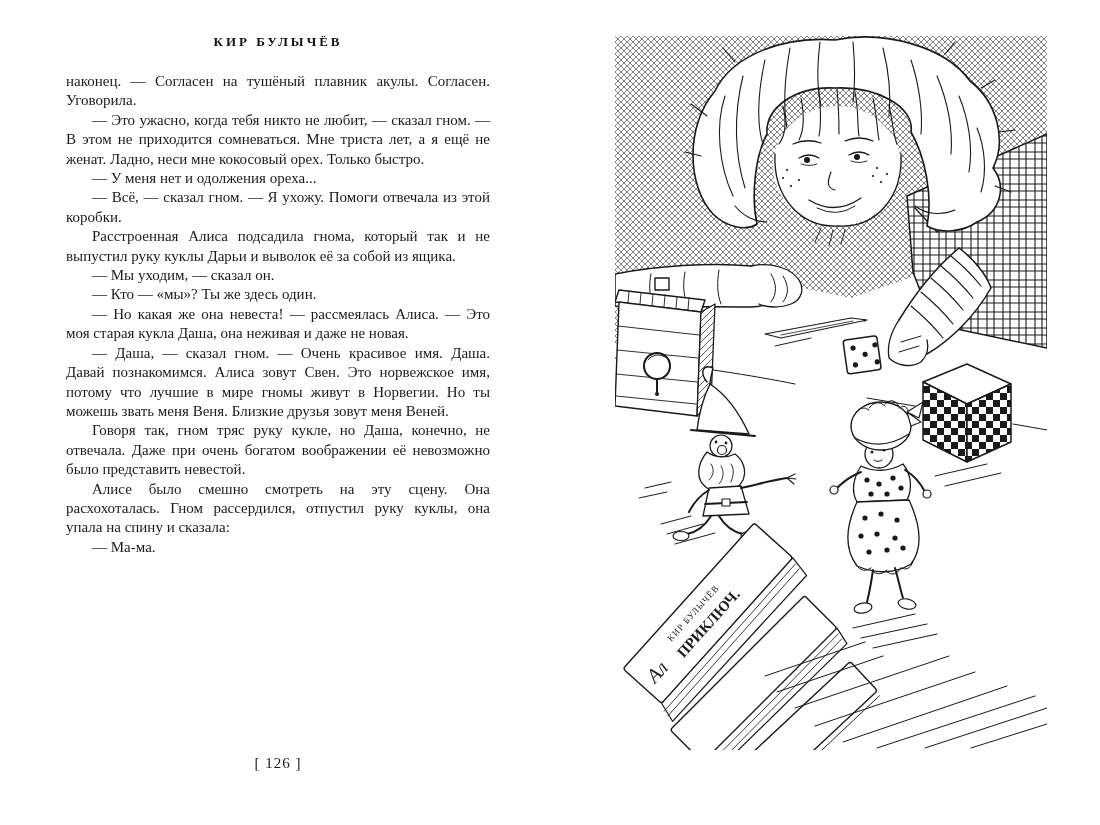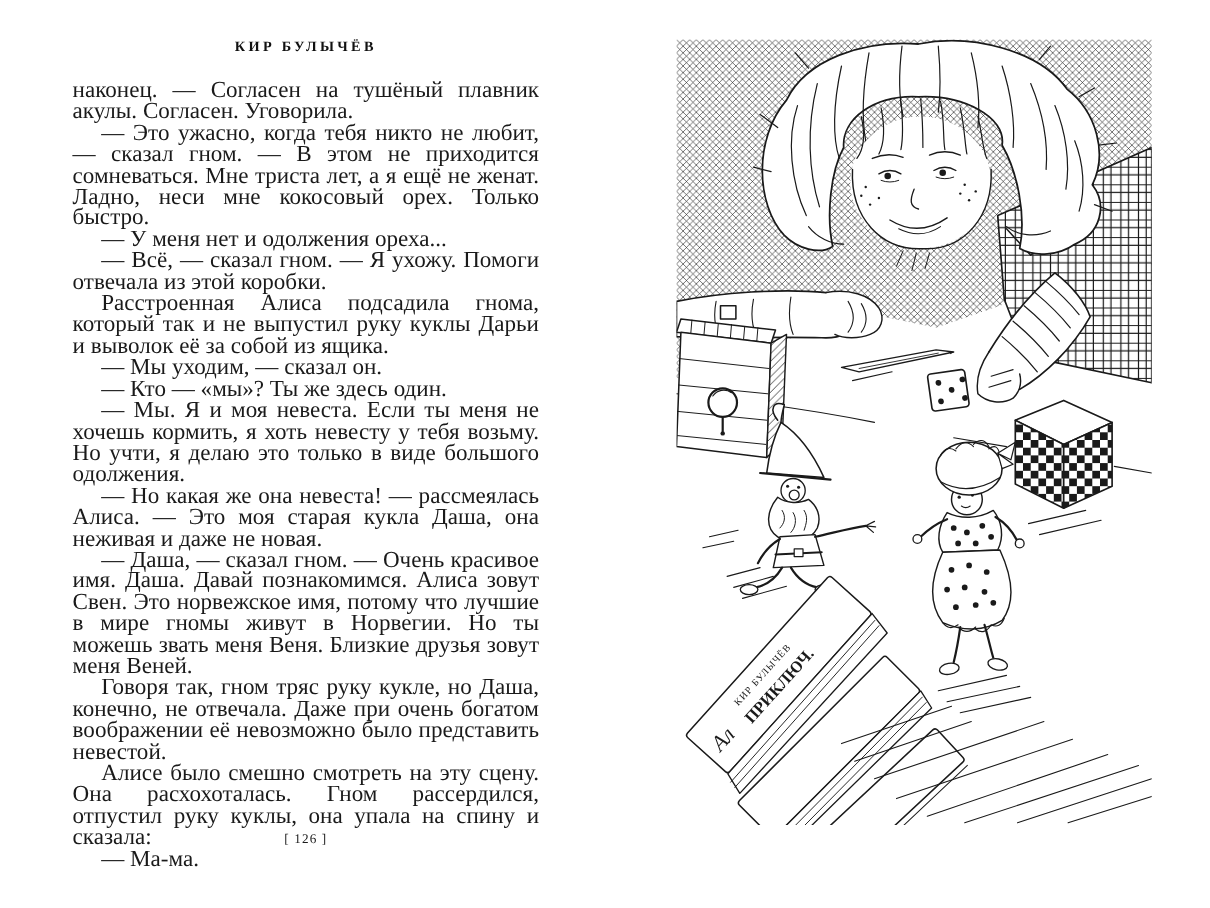--- a/index.html
+++ b/index.html
@@ -7,48 +7,47 @@
     width:1100px;height:825px;background:#ffffff;position:relative;overflow:hidden;
     font-family:"Liberation Serif", serif;color:#1a1a1a;
   }
   .spread{position:absolute;inset:0;}
   .page-left{position:absolute;left:66px;top:34px;width:424px;}
   .running-head{
     text-align:center;font-size:13px;font-weight:bold;letter-spacing:3px;
     margin-bottom:22px;color:#111;
   }
   .text-block{
-    font-size:21px;line-height:19.4px;text-align:justify;
+    font-size:15px;line-height:19.4px;text-align:justify;
     -webkit-hyphens:auto;hyphens:auto;
   }
   .text-block p{margin:0;text-indent:26px;}
   .text-block p.no-indent{text-indent:0;}
   .folio{
     position:absolute;left:66px;top:755px;width:424px;text-align:center;
-    font-size:12px;letter-spacing:1px;
+    font-size:15px;letter-spacing:1px;
   }
   .page-right{position:absolute;left:615px;top:36px;width:432px;height:714px;}
   svg text{font-family:"Liberation Serif", serif;fill:#1a1a1a;}
 </style>
 </head>
 <body>
 
 <div class="spread">
 
   <div class="page-left">
     <div class="running-head">КИР БУЛЫЧЁВ</div>
     <div class="text-block">
         <p class="no-indent">наконец. — Согласен на тушёный плавник акулы. Согласен. Уговорила.</p>
         <p>— Это ужасно, когда тебя никто не любит, — сказал гном. — В этом не приходится сомневаться. Мне триста лет, а я ещё не женат. Ладно, неси мне кокосовый орех. Только быстро.</p>
         <p>— У меня нет и одолжения ореха...</p>
         <p>— Всё, — сказал гном. — Я ухожу. Помоги отвечала из этой коробки.</p>
         <p>Расстроенная Алиса подсадила гнома, который так и не выпустил руку куклы Дарьи и выволок её за собой из ящика.</p>
         <p>— Мы уходим, — сказал он.</p>
         <p>— Кто — «мы»? Ты же здесь один.</p>
-        <p>— Мы. Я и моя невеста. Если ты меня не хочешь кормить, я хоть невесту у тебя возьму. Но учти, я делаю это только в виде большого одолжения.</p>
         <p>— Но какая же она невеста! — рассмеялась Алиса. — Это моя старая кукла Даша, она неживая и даже не новая.</p>
         <p>— Даша, — сказал гном. — Очень красивое имя. Даша. Давай познакомимся. Алиса зовут Свен. Это норвежское имя, потому что лучшие в мире гномы живут в Норвегии. Но ты можешь звать меня Веня. Близкие друзья зовут меня Веней.</p>
         <p>Говоря так, гном тряс руку кукле, но Даша, конечно, не отвечала. Даже при очень богатом воображении её невозможно было представить невестой.</p>
         <p>Алисе было смешно смотреть на эту сцену. Она расхохоталась. Гном рассердился, отпустил руку куклы, она упала на спину и сказала:</p>
         <p>— Ма-ма.</p>
       </div>
   </div>
   <div class="folio">[ 126 ]</div>
 
   <div class="page-right">

